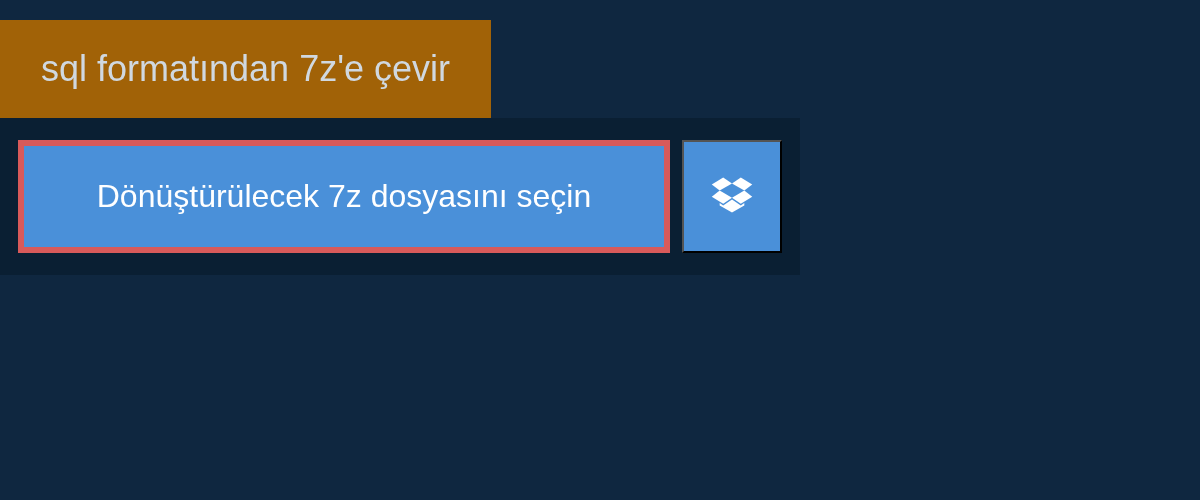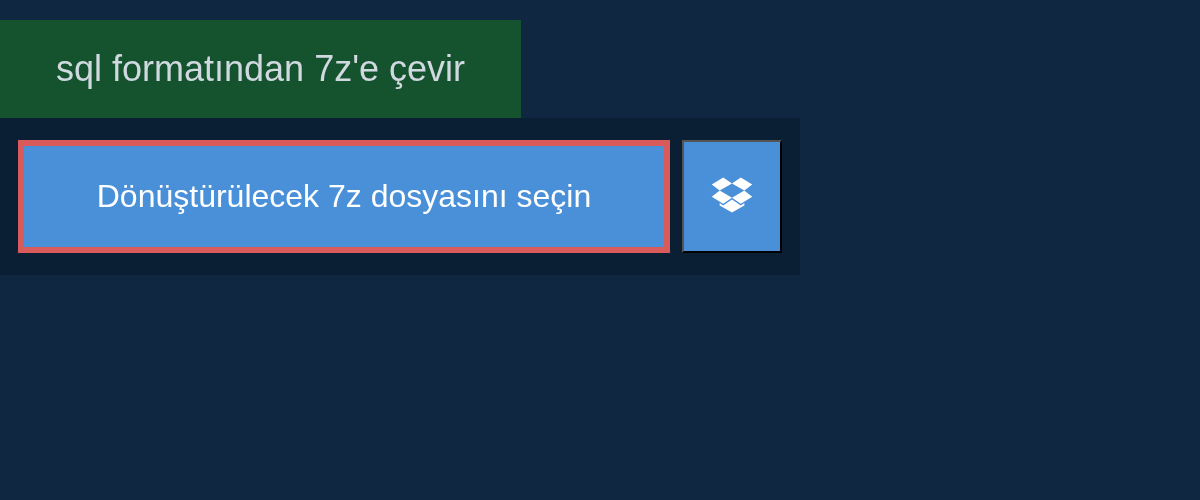--- a/index.html
+++ b/index.html
@@ -8,23 +8,23 @@
       box-sizing: border-box;
     }
     body {
       width: 1200px;
       height: 500px;
       background-color: #0f2740;
       font-family: Arial, Helvetica, sans-serif;
       overflow: hidden;
     }
     .header-tab {
-      background-color: #14532d;
+      background-color: #a16207;
       display: inline-block;
-      padding: 28px 56px;
+      padding: 28px 41px;
       margin-top: 20px;
     }
     .header-title {
       color: #d0d8e0;
       font-size: 36px;
       font-weight: 400;
     }
     .upload-panel {
       background-color: #0a1f33;
       margin-top: 0;

